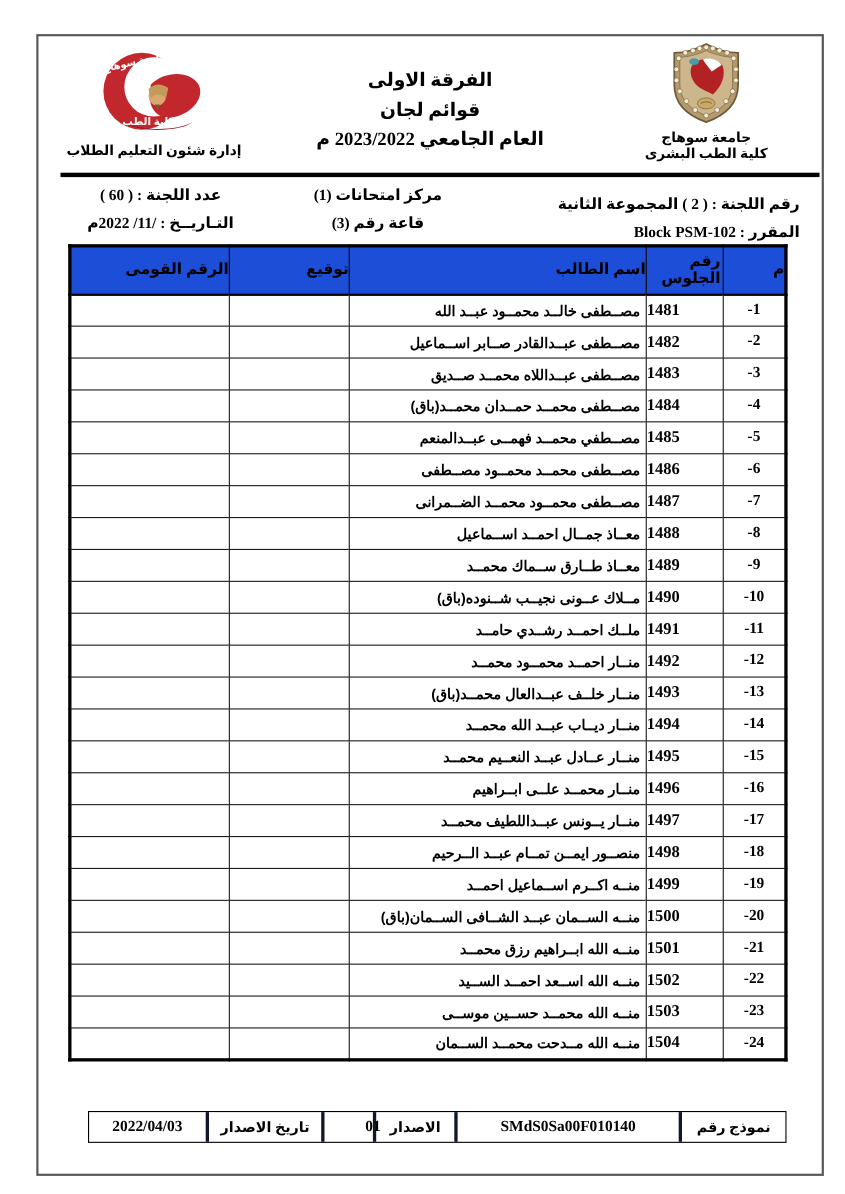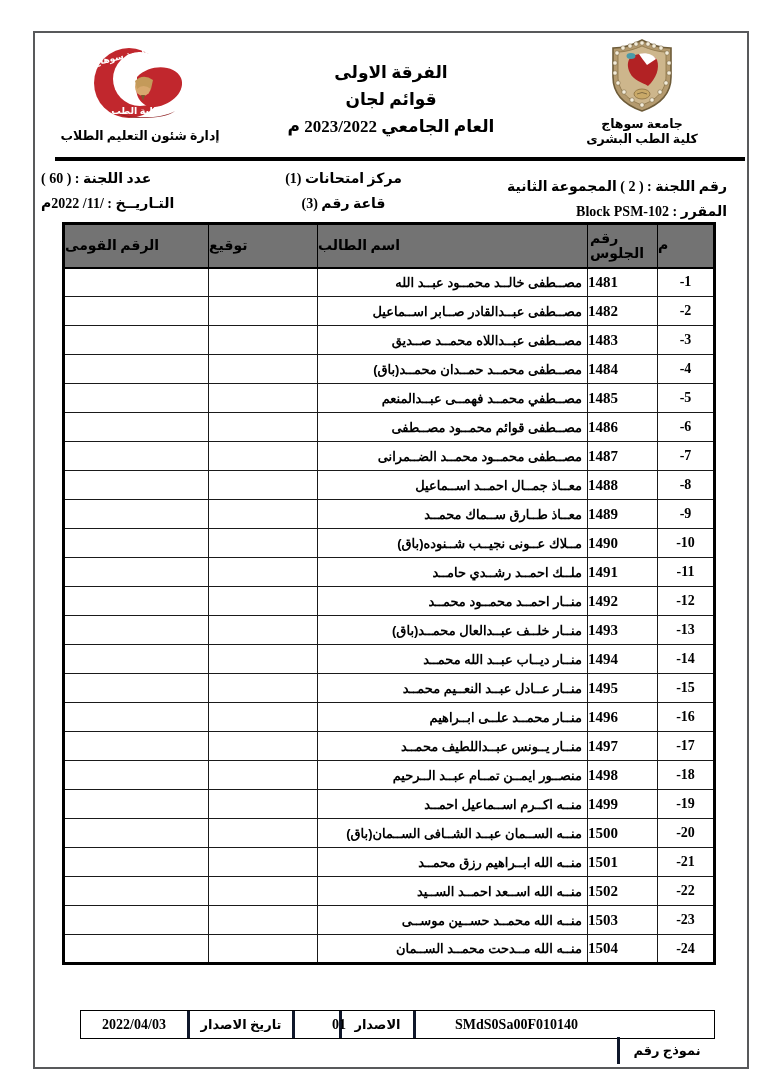--- a/index.html
+++ b/index.html
@@ -17,46 +17,46 @@
   .uni-block .cap { font-weight:bold; font-size:12.5px; line-height:15px; direction:rtl; }
   .adm-block { position:absolute; top:12px; left:10px; width:190px; text-align:center; }
   .adm-block .cap { font-weight:bold; font-size:12.5px; line-height:15px; direction:rtl; margin-top:4px; }
   .thick-rule { position:absolute; top:124px; left:20px; right:2px; height:4px; background:#000; }
 
   
   .info { position:absolute; top:133px; right:6px; left:6px; direction:rtl; }
   .info-row { display:flex; height:25px; align-items:center; font-weight:bold; font-size:14px; }
   .info-a { flex:0 0 305px; text-align:right; padding-right:14px;margin-top:15px; }
   .info-b { flex:0 0 185px; text-align:center; }
-  .info-c { flex:1; text-align:left; }
+  .info-c { flex:1; text-align:center; }
 
   
   .tbl-wrap { position:absolute; top:189px; left:27px; }
   table.main { border-collapse:collapse; direction:rtl; table-layout:fixed; width:651px;
     border:3px solid #000; }
-  table.main th { background:#737373; border:1px solid #000; border-bottom:2px solid #000;
-    height:44px; font-weight:bold; font-size:14px; text-align:left; vertical-align:middle; }
+  table.main th { background:#1d4ed8; border:1px solid #000; border-bottom:2px solid #000;
+    height:44px; font-weight:bold; font-size:14px; text-align:right; vertical-align:middle; }
   table.main td { border:1px solid #1a1a1a; height:29px; vertical-align:middle;
     font-weight:bold; overflow:hidden; white-space:nowrap; }
   td.c-idx { text-align:center; direction:ltr; font-size:14px; }
   td.c-seat { text-align:left; direction:ltr; font-size:15px; }
   td.c-name { text-align:right; padding:0 5px 0 2px; font-size:13px;
     font-family:Liberation Sans, sans-serif; }
   th.h-seat { font-size:13.5px; line-height:15px; padding:0 2px; }
   td.c-sig, td.c-nid { background:#fff; }
 
   
   .foot { position:absolute; top:977px; left:45px; width:635px; height:29px;
     display:flex; direction:rtl; border:1px solid #000; font-weight:bold; font-size:13px; }
   .foot > div { border-left:3px solid #0f172a; display:flex; align-items:center;
     justify-content:center; height:100%; }
   .foot > div:last-child { border-left:none; }
   .f-label { direction:rtl; }
   .f-code, .f-date { direction:ltr; font-size:14px; }
-  .w1{width:97px;margin-top:26px;} .w2{width:204px;} .w3{width:74px;} .w4{width:38px;padding-left:44px;} .w5{width:105px;} .w6{flex:1;}
+  .w1{width:97px;} .w2{width:204px;} .w3{width:74px;} .w4{width:38px;padding-left:44px;} .w5{width:105px;} .w6{flex:1;}
 </style>
 </head>
 <body>
 
 <div class="frame">
 
   <div class="hdr">
 
     <div class="title-block">
       <div>الفرقة الاولى</div>
@@ -181,21 +181,21 @@
           <tr>
             <td class="c-idx">-5</td>
             <td class="c-seat">1485</td>
             <td class="c-name">مصــطفي محمــد فهمــى عبــدالمنعم</td>
             <td class="c-sig"></td>
             <td class="c-nid"></td>
           </tr>
           <tr>
             <td class="c-idx">-6</td>
             <td class="c-seat">1486</td>
-            <td class="c-name">مصــطفى قوائم محمــود مصــطفى</td>
+            <td class="c-name">مصــطفى محمــد محمــود مصــطفى</td>
             <td class="c-sig"></td>
             <td class="c-nid"></td>
           </tr>
           <tr>
             <td class="c-idx">-7</td>
             <td class="c-seat">1487</td>
             <td class="c-name">مصــطفى محمــود محمــد الضــمرانى</td>
             <td class="c-sig"></td>
             <td class="c-nid"></td>
           </tr>

